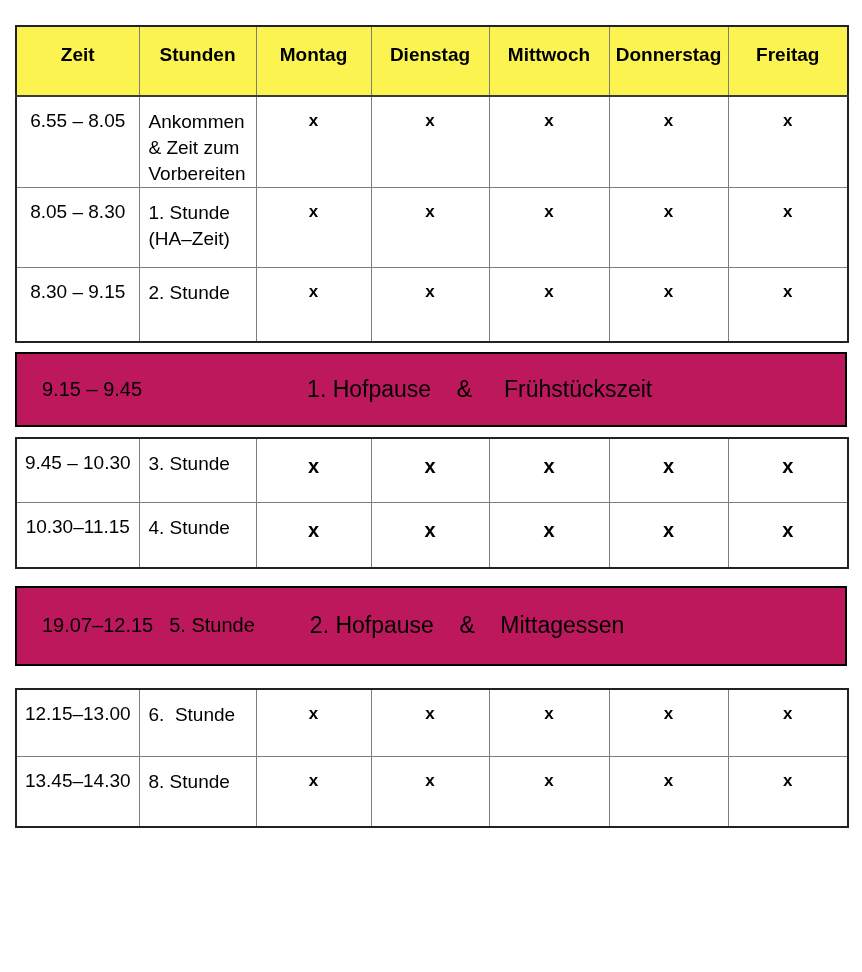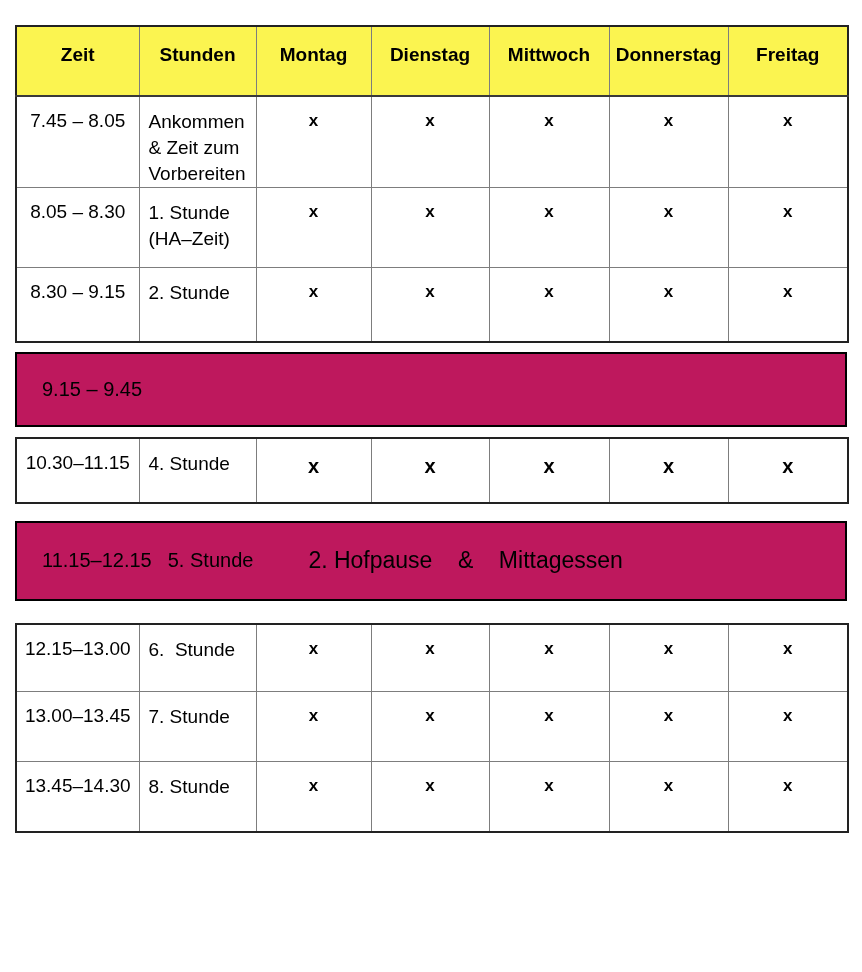--- a/index.html
+++ b/index.html
@@ -102,21 +102,21 @@
         <th class="head">Stunden</th>
         <th class="head">Montag</th>
         <th class="head">Dienstag</th>
         <th class="head">Mittwoch</th>
         <th class="head">Donnerstag</th>
         <th class="head">Freitag</th>
       </tr>
     </thead>
     <tbody>
         <tr>
-          <td class="zeit">7.45 – 8.05</td>
+          <td class="zeit">6.55 – 8.05</td>
           <td class="stunden">Ankommen
 &amp; Zeit zum
 Vorbereiten</td>
           <td class="mark">x</td>
           <td class="mark">x</td>
           <td class="mark">x</td>
           <td class="mark">x</td>
           <td class="mark">x</td>
         </tr>
         <tr>
@@ -136,47 +136,57 @@
           <td class="mark">x</td>
           <td class="mark">x</td>
           <td class="mark">x</td>
           <td class="mark">x</td>
         </tr>
       </tbody>
   </table>
 
   <div class="banner b1">
     <span class="bz">9.15 – 9.45</span>
+    <span class="blabel">1. Hofpause    &amp;     Frühstückszeit</span>
   </div>
 
   <table class="grid t2">
     <colgroup>
       <col style="width:123px">
         <col style="width:117px">
         <col style="width:115px">
       <col style="width:118px">
         <col style="width:120px">
         <col style="width:119px">
         <col style="width:120px">
     </colgroup>
     <tbody>
         <tr>
+          <td class="zeit">9.45 – 10.30</td>
+          <td class="stunden">3. Stunde</td>
+          <td class="mark">x</td>
+          <td class="mark">x</td>
+          <td class="mark">x</td>
+          <td class="mark">x</td>
+          <td class="mark">x</td>
+        </tr>
+        <tr>
           <td class="zeit">10.30–11.15</td>
           <td class="stunden">4. Stunde</td>
           <td class="mark">x</td>
           <td class="mark">x</td>
           <td class="mark">x</td>
           <td class="mark">x</td>
           <td class="mark">x</td>
         </tr>
       </tbody>
   </table>
 
   <div class="banner b2">
-    <span class="bz">11.15–12.15</span>
+    <span class="bz">19.07–12.15</span>
     <span class="bs">5. Stunde</span>
     <span class="blabel">2. Hofpause    &amp;    Mittagessen</span>
   </div>
 
   <table class="grid t3">
     <colgroup>
       <col style="width:123px">
         <col style="width:117px">
         <col style="width:115px">
       <col style="width:118px">
@@ -188,29 +198,20 @@
         <tr>
           <td class="zeit">12.15–13.00</td>
           <td class="stunden">6.  Stunde</td>
           <td class="mark">x</td>
           <td class="mark">x</td>
           <td class="mark">x</td>
           <td class="mark">x</td>
           <td class="mark">x</td>
         </tr>
         <tr>
-          <td class="zeit">13.00–13.45</td>
-          <td class="stunden">7. Stunde</td>
-          <td class="mark">x</td>
-          <td class="mark">x</td>
-          <td class="mark">x</td>
-          <td class="mark">x</td>
-          <td class="mark">x</td>
-        </tr>
-        <tr>
           <td class="zeit">13.45–14.30</td>
           <td class="stunden">8. Stunde</td>
           <td class="mark">x</td>
           <td class="mark">x</td>
           <td class="mark">x</td>
           <td class="mark">x</td>
           <td class="mark">x</td>
         </tr>
       </tbody>
   </table>

